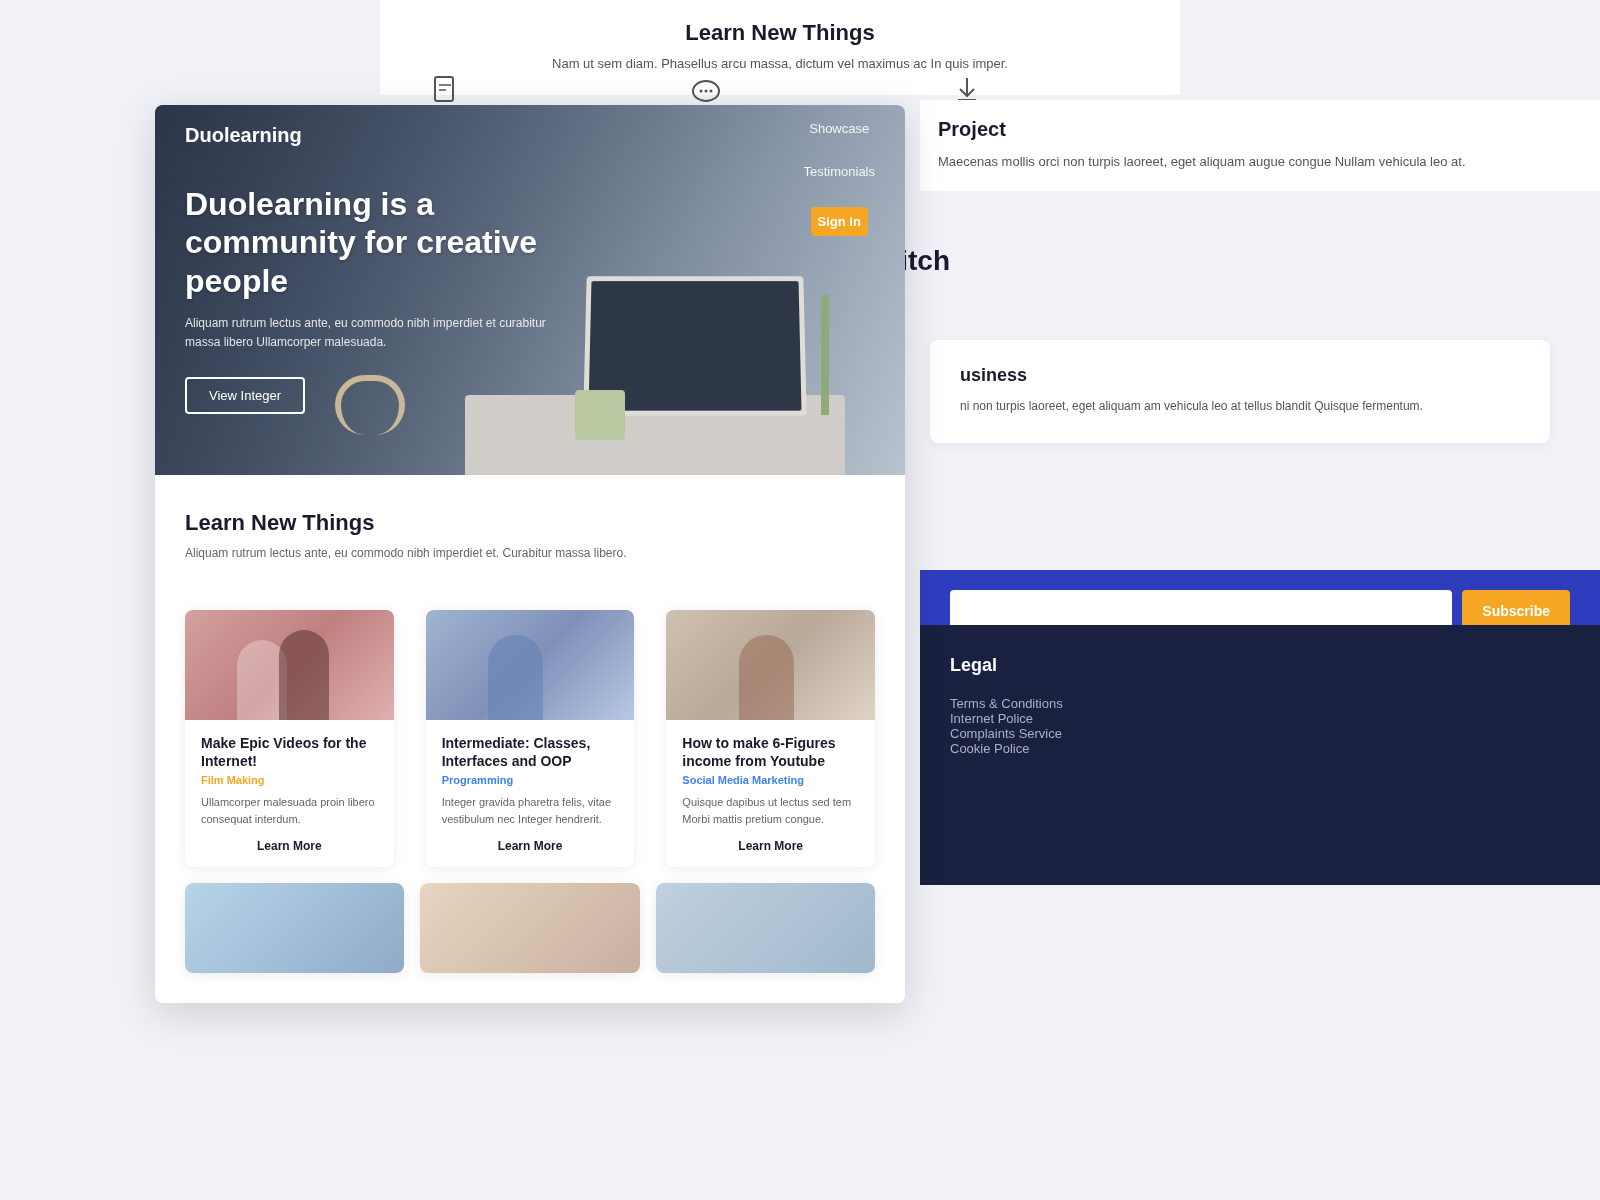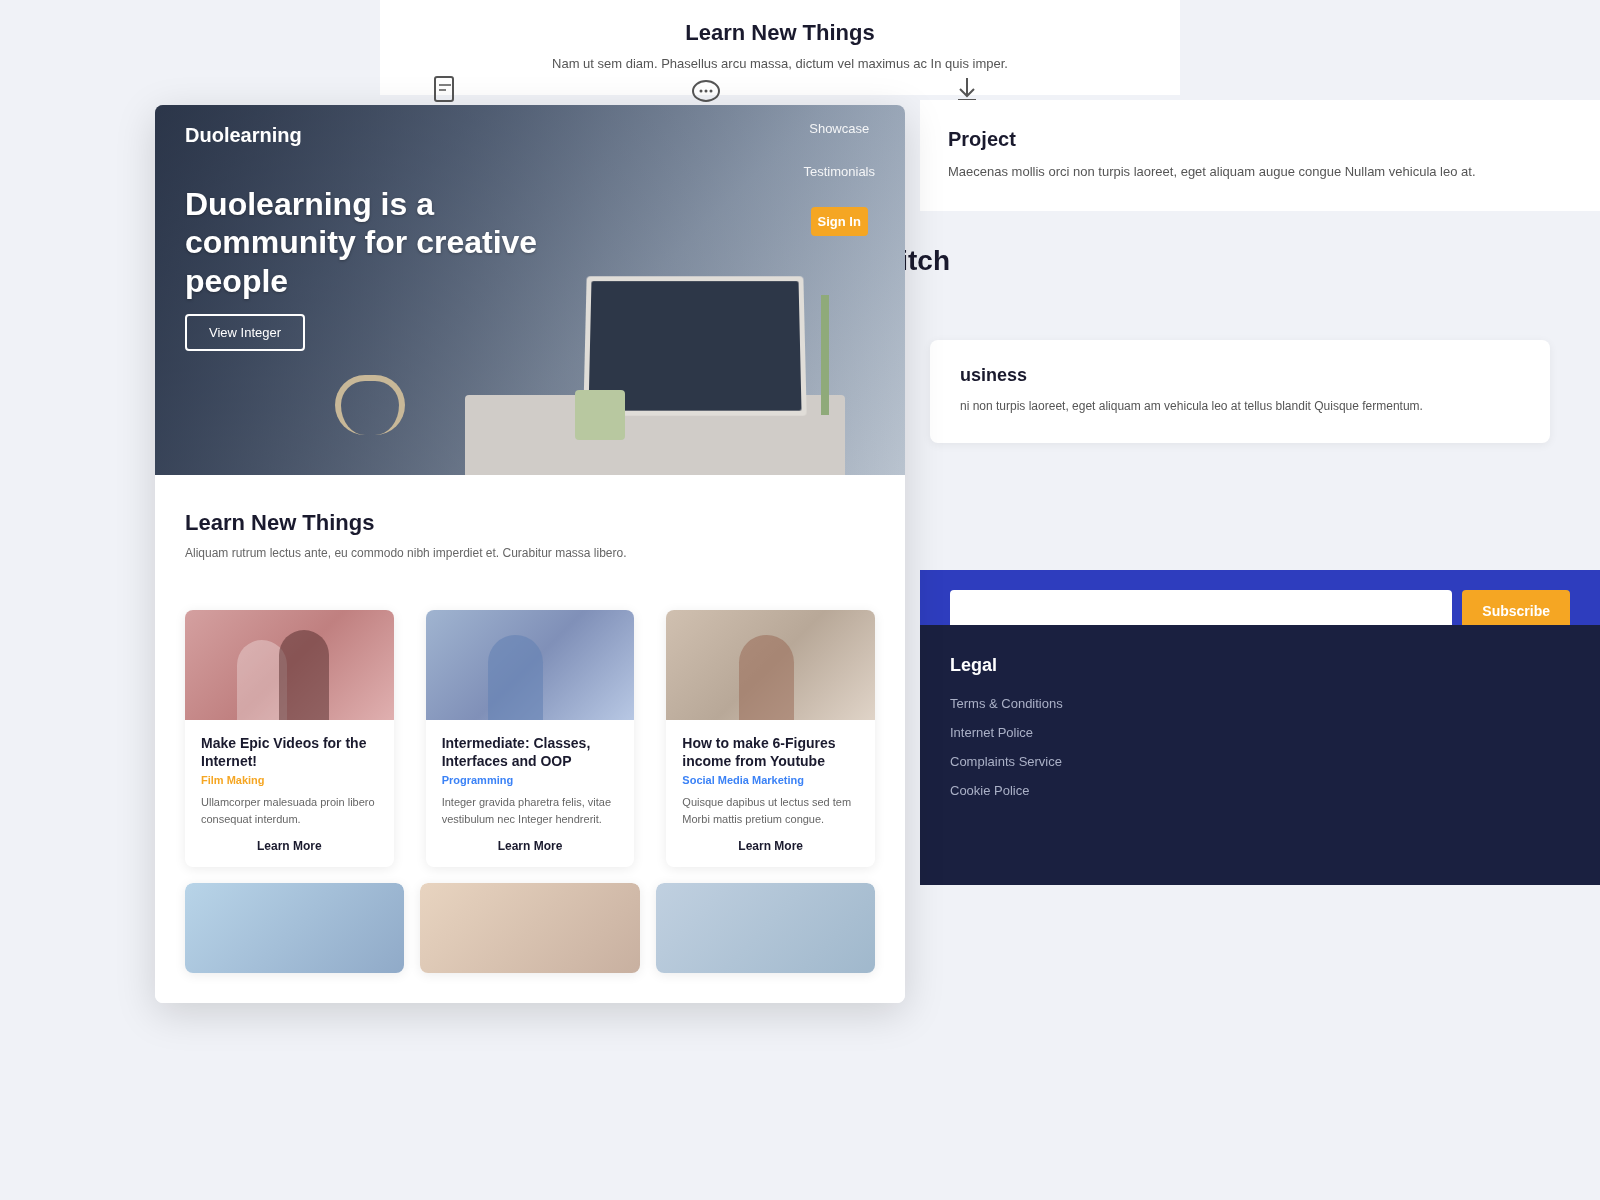--- a/index.html
+++ b/index.html
@@ -59,21 +59,21 @@
     .bg-icon-item svg {
       margin-bottom: 4px;
     }
 
     
     .bg-right-panel {
       position: absolute;
       top: 100px; right: 0;
       width: 680px;
       background: white;
-      padding: 28px;
+      padding: 18px;
     }
     .bg-right-panel h3 {
       font-size: 20px;
       font-weight: 700;
       color: #1a1a2e;
       margin-bottom: 10px;
     }
     .bg-right-panel p {
       font-size: 13px;
       color: #555;
@@ -154,21 +154,20 @@
     }
     .bg-footer h3 {
       color: white;
       font-size: 18px;
       font-weight: 700;
       margin-bottom: 20px;
     }
     .bg-footer-links {
       display: flex;
       flex-direction: column;
-      gap: 14px;
     }
     .bg-footer-links a {
       color: #aab0c6;
       font-size: 13px;
       text-decoration: none;
     }
 
     
     .main-site {
       position: absolute;
@@ -565,20 +564,21 @@
         <a class="nav-link">Home</a>
         <a class="nav-link">Program</a>
         <a class="nav-link">Showcase</a>
         <a class="nav-link">Testimonials</a>
         <button class="nav-signin">Sign In</button>
       </div>
     </nav>
 
     <div class="hero-content">
       <h1>Duolearning is a community for creative people</h1>
+      <p>Aliquam rutrum lectus ante, eu commodo nibh imperdiet et curabitur massa libero Ullamcorper malesuada.</p>
       <button class="hero-btn">View Integer</button>
     </div>
   </div>
 
   <div class="learn-section">
     <h2>Learn New Things</h2>
     <p>Aliquam rutrum lectus ante, eu commodo nibh imperdiet et. Curabitur massa libero.</p>
 
     <div class="cards-grid">
 

